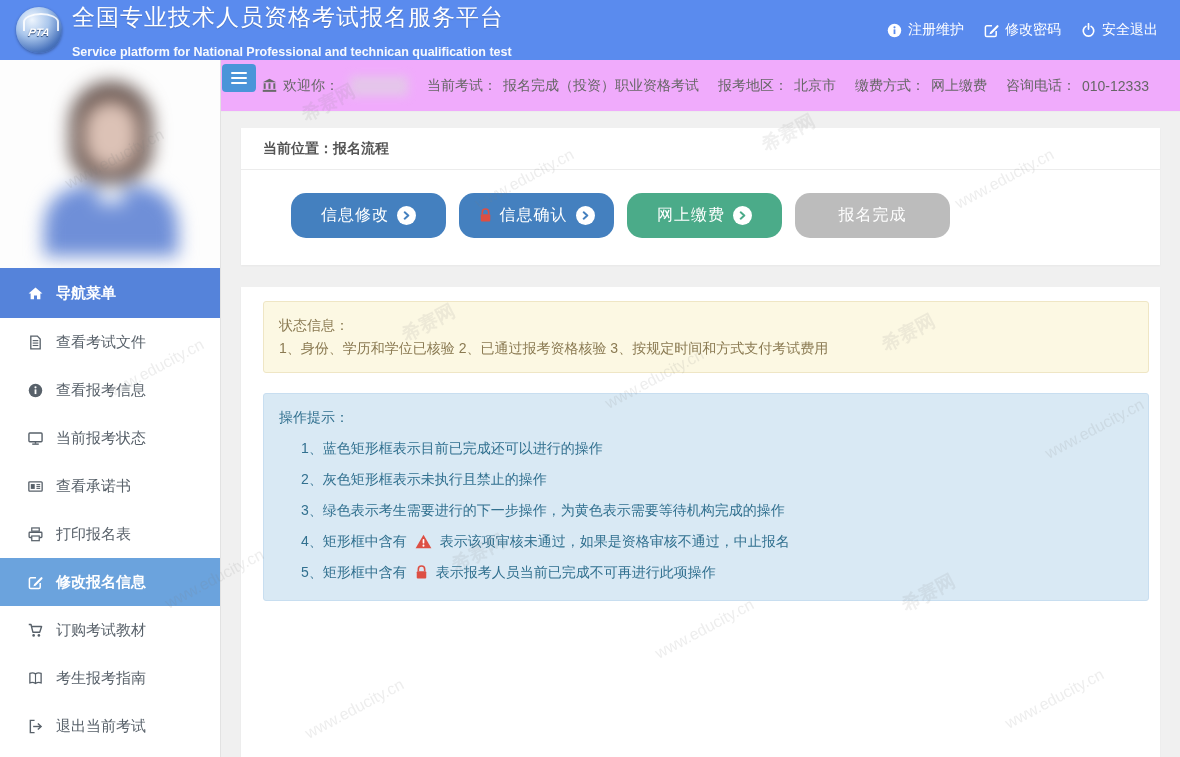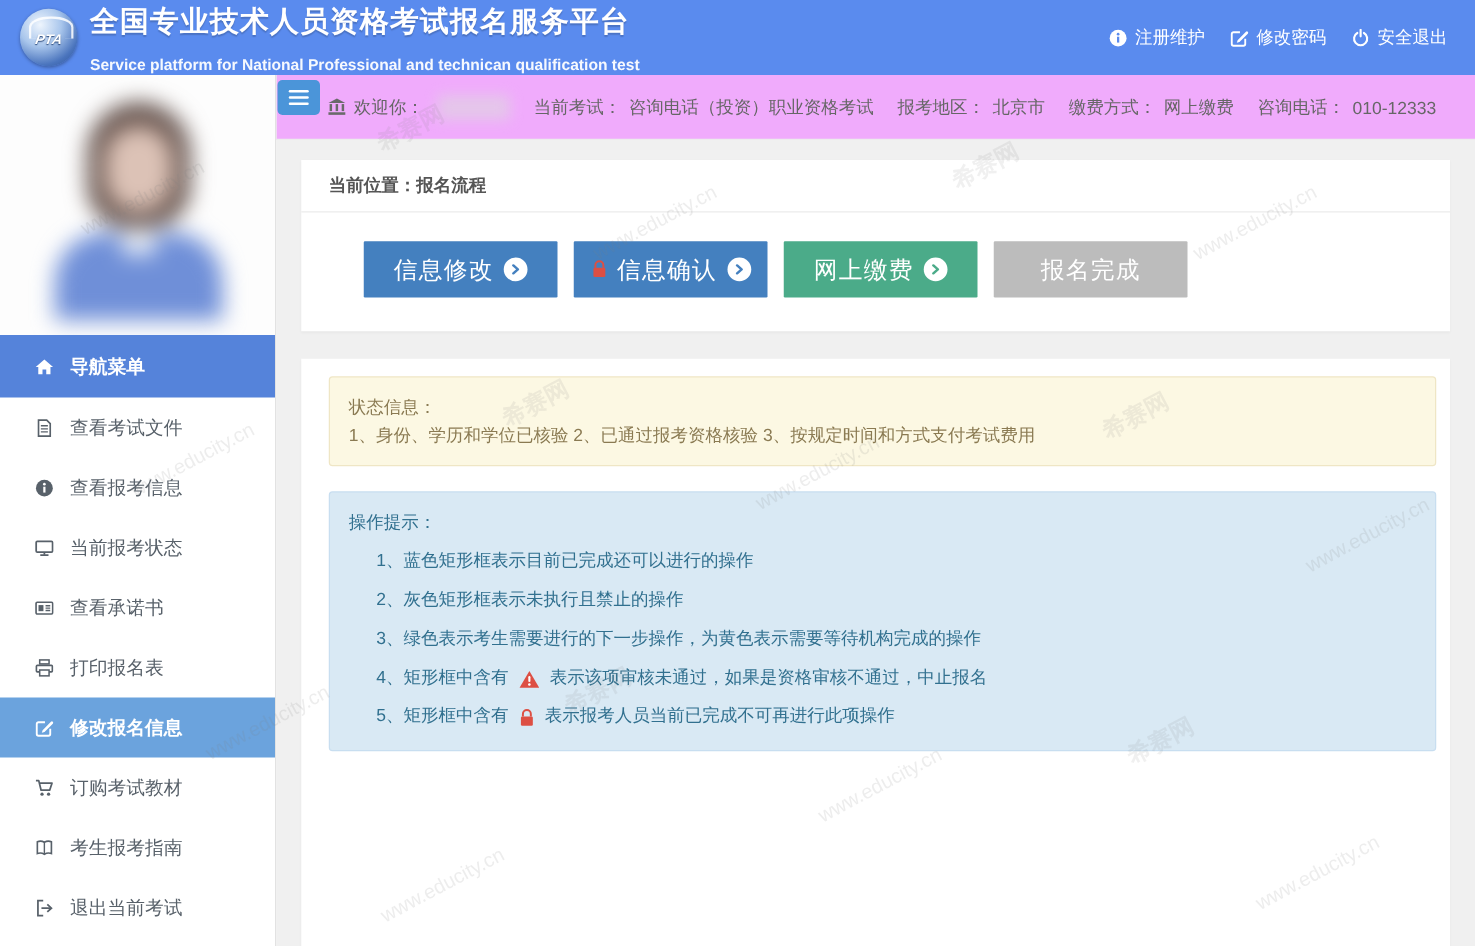--- a/index.html
+++ b/index.html
@@ -24,21 +24,21 @@
   }
   .logo::before{
     content:""; position:absolute; left:7px; top:6px; width:32px; height:16px;
     border:2px solid rgba(255,255,255,.85); border-bottom:none; border-radius:50% 50% 0 0;
   }
   .logo-txt{
     position:absolute; top:54%; left:50%; transform:translate(-50%,-50%) skewX(-10deg);
     font-size:11px; font-weight:bold; font-style:italic; color:#fff; text-shadow:0 1px 1px #1d3c70;
   }
   .titles { color:#fff; }
-  .app-title { font-size:23px; font-weight:bold; letter-spacing:1px; text-shadow:0 1px 1px rgba(0,0,0,.18); }
+  .app-title { font-size:23px; font-weight:normal; letter-spacing:1px; text-shadow:0 1px 1px rgba(0,0,0,.18); }
   .app-subtitle { font-size:12.5px; font-weight:bold; margin-top:12px; opacity:.95; }
   .header-links { display:flex; align-items:center; gap:20px; color:#fff; }
   .header-link { display:flex; align-items:center; gap:6px; font-size:14px; color:#fff; text-decoration:none; cursor:pointer;text-align:right; }
   .header-links .ic-hole { fill: var(--header-bg, #5a8bee); }
   .ic-fill { fill: currentColor; }
   .fill-ic { fill: currentColor; }
   .fill-c { fill: currentColor; }
   .fill-danger { fill: var(--danger, #dd4f43); }
   .stroke-danger { stroke: var(--danger, #dd4f43); fill:none; }
 
@@ -85,22 +85,22 @@
     border-bottom:1px solid #ececec; white-space:nowrap;
   }
   .w-item { display:flex; align-items:center; gap:6px; color:#666; }
   .blur-name { width:58px; height:20px; background:#dcdcdc; border-radius:3px; filter:blur(5px); opacity:.55; margin-left:-8px; }
 
   .panel { background:#fff; margin:0 20px; box-shadow:0 1px 2px rgba(0,0,0,.04); }
   .panel-top { margin-top:16px; }
   .breadcrumb { height:42px; display:flex; align-items:center; padding-left:22px; font-size:14px; font-weight:bold; color:#555; border-bottom:1px solid #ececec; }
   .buttons-row { padding:23px 0 27px 50px; display:flex; }
   .proc-btn {
-    width:155px; height:45px; border:none; border-radius:1px; margin-right:13px;
-    color:#fff; font-size:19px; font-family:"Liberation Sans", sans-serif; letter-spacing:1px;
+    width:155px; height:45px; border:none; border-radius:15px; margin-right:13px;
+    color:#fff; font-size:16px; font-family:"Liberation Sans", sans-serif; letter-spacing:1px;
     display:flex; align-items:center; justify-content:center; gap:8px; cursor:pointer;
   }
   .proc-btn.blue { background: var(--btn-blue, #4480bf); }
   .proc-btn.green { background: var(--btn-green, #4bab89); }
   .proc-btn.gray { background: var(--btn-gray, #bcbcbc); cursor:default; }
   .arrow-circle {
     width:19px; height:19px; border-radius:50%; background:#fff; flex:none;
     display:inline-flex; align-items:center; justify-content:center;
   }
   .blue .arrow-circle { color: var(--btn-blue, #4480bf); }
@@ -108,21 +108,21 @@
 
   .panel-bottom { margin-top:22px; height:470px; padding:14px 11px 0 22px; }
   .status-box {
     background: var(--status-bg, #fcf8e3); border:1px solid #efe6c5; border-radius:3px;
     padding:12px 15px; color: var(--status-text, #8a7a52); font-size:14px; line-height:23px;
   }
   .tips-box {
     margin-top:20px; background: var(--tips-bg, #d9e9f4); border:1px solid #c8def0; border-radius:3px;
     padding:13px 15px 18px; color: var(--tips-text, #31708f); font-size:14px; line-height:20px;
   }
-  .tip { margin-top:11px; padding-left:22px; display:flex; align-items:flex-end; gap:6px; flex-wrap:wrap; }
+  .tip { margin-top:11px; padding-left:22px; display:flex; align-items:center; gap:6px; flex-wrap:wrap; }
   .tip svg { flex:none; margin:0 2px; }
 
   
   .wm-layer { position:absolute; inset:0; pointer-events:none; z-index:20; }
   .wm { position:absolute; transform:rotate(-28deg); color:rgba(130,130,130,.14); font-size:16px; white-space:nowrap; }
   .wm.brand { font-size:19px; font-weight:bold; color:rgba(130,130,130,.12); }
 </style>
 </head>
 <body>
 
@@ -268,21 +268,21 @@
           <rect x="1.8" y="5.6" width="2.1" height="6" class="fill-ic"></rect>
           <rect x="6.95" y="5.6" width="2.1" height="6" class="fill-ic"></rect>
           <rect x="12.1" y="5.6" width="2.1" height="6" class="fill-ic"></rect>
           <rect x="0.8" y="12.6" width="14.4" height="2.2" class="fill-ic"></rect>
         </svg>
       <span>欢迎你：</span>
     </span>
     <span class="blur-name"></span>
     <span class="w-item">
       <span>当前考试：</span>
-        <span>咨询电话（投资）职业资格考试</span>
+        <span>报名完成（投资）职业资格考试</span>
     </span>
     <span class="w-item">
       <span>报考地区：</span>
         <span>北京市</span>
     </span>
     <span class="w-item">
       <span>缴费方式：</span>
         <span>网上缴费</span>
     </span>
     <span class="w-item">

